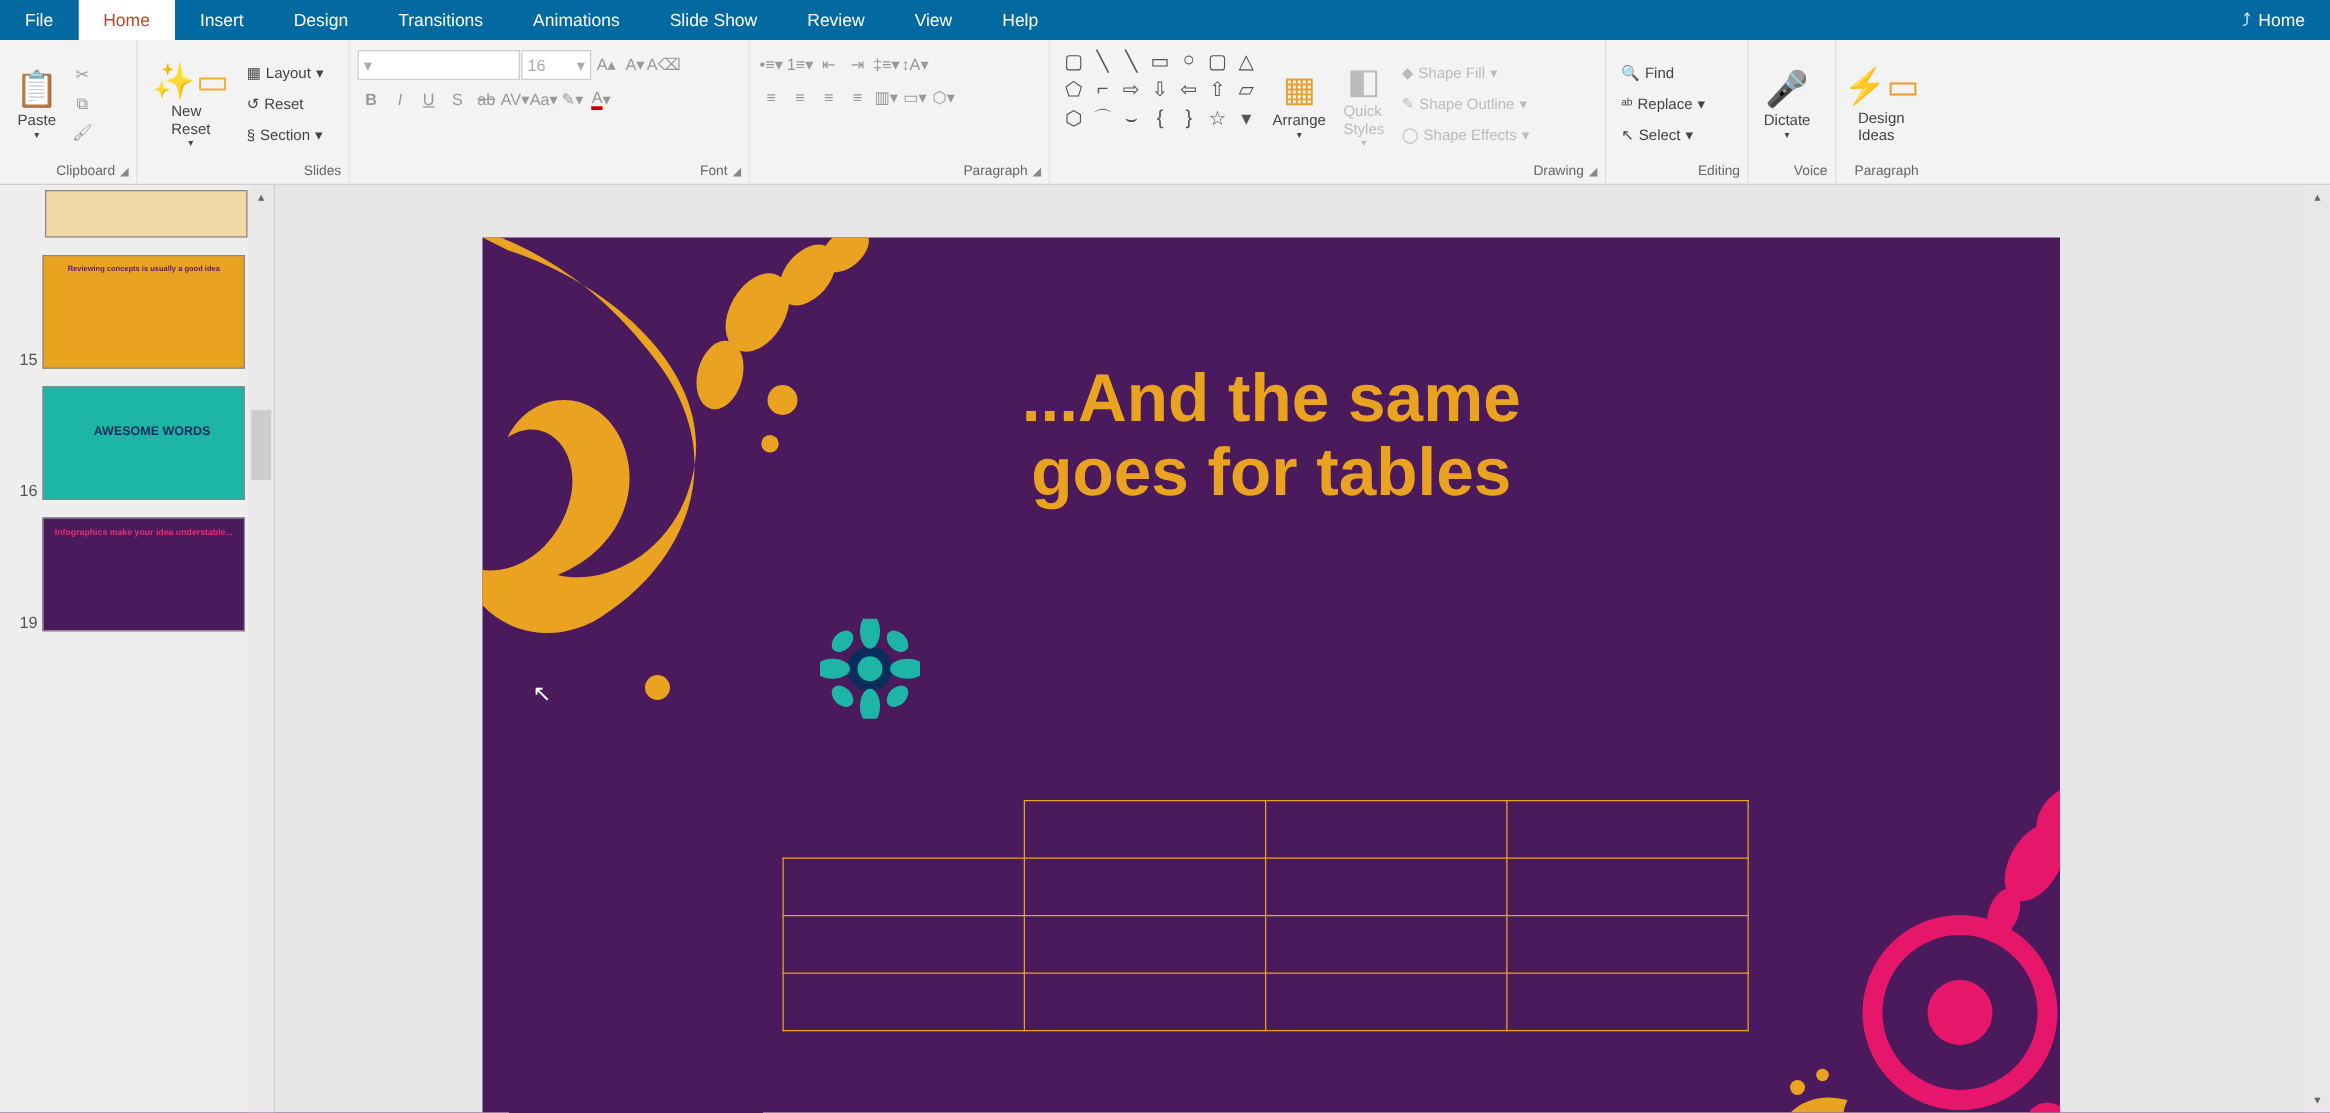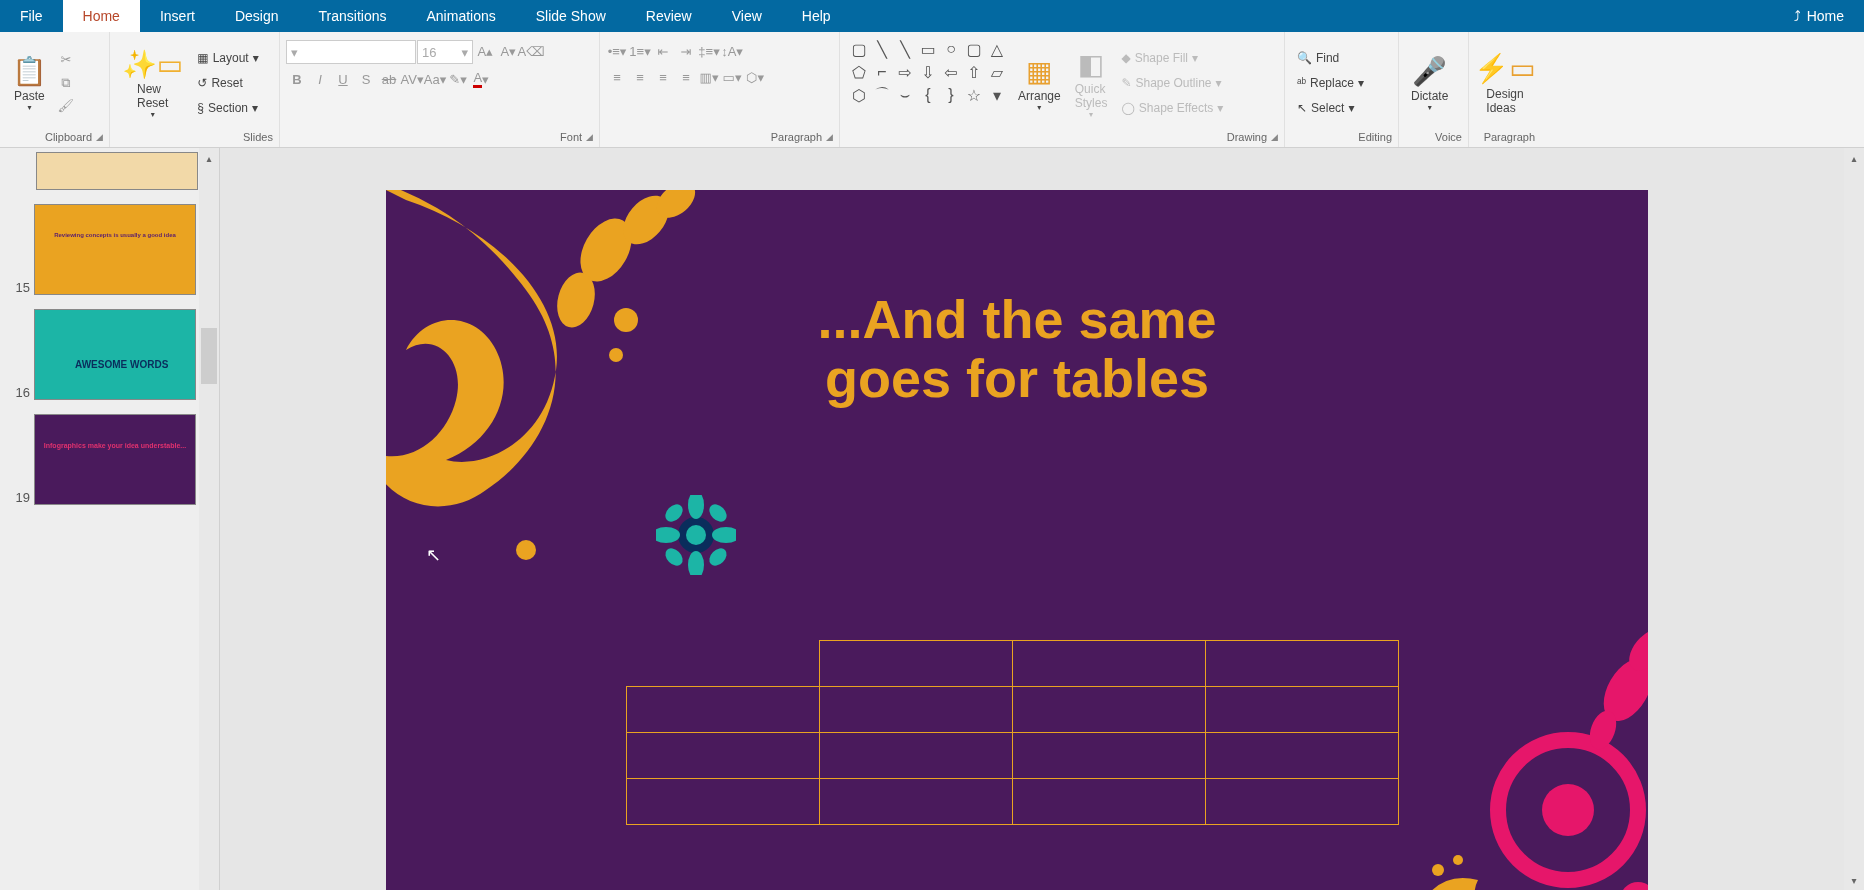--- a/index.html
+++ b/index.html
@@ -34,21 +34,21 @@
 .thumb-panel { width: 220px; background: #eeeeee; border-right: 1px solid #d0d0d0; overflow-y: hidden; position: relative; padding-top: 4px; }
 .scroll-track { position: absolute; right: 0; top: 0; width: 20px; height: 100%; background: #e8e8e8; }
 .scroll-thumb { position: absolute; width: 16px; left: 2px; background: #cdcdcd; }
 .scroll-btn { position: absolute; width: 20px; height: 20px; display: flex; align-items: center; justify-content: center; color: #666; font-size: 10px; cursor: pointer; }
 .thumb-row { display: flex; align-items: flex-end; gap: 4px; margin-bottom: 14px; padding-left: 6px; }
 .thumb-num { font-size: 13px; color: #555; width: 24px; text-align: right; }
 .thumb { width: 162px; height: 91px; background: #4a1a5c; border: 1px solid #888; position: relative; overflow: hidden; }
 .thumb.orange { background: #eaa321; }
 .thumb.teal { background: #1cb5a6; }
 .thumb.active { outline: 3px solid #c43e1c; }
-.thumb-text { position: absolute; font-size: 7px; color: #eaa321; font-weight: bold; text-align: center; width: 100%; margin-top: 19px; }
+.thumb-text { position: absolute; font-size: 7px; color: #eaa321; font-weight: bold; text-align: center; width: 100%; }
 
 
 .canvas-area { flex: 1; background: #e6e6e6; position: relative; overflow: hidden; }
 .slide { position: absolute; left: 166px; top: 42px; width: 1262px; height: 710px; background: #4a1a5c; overflow: hidden; }
 .slide-title { position: absolute; top: 100px; width: 100%; text-align: center; color: #eaa321; font-size: 54px; font-weight: 900; line-height: 1.1; font-family: 'Arial Black', sans-serif; }
 .slide-table { position: absolute; top: 450px; left: 240px; border-collapse: collapse; }
 .slide-table td { border: 1px solid #eaa321; width: 193px; height: 46px; }
 .slide-table .hdr td:first-child { border: none; }
 
 

